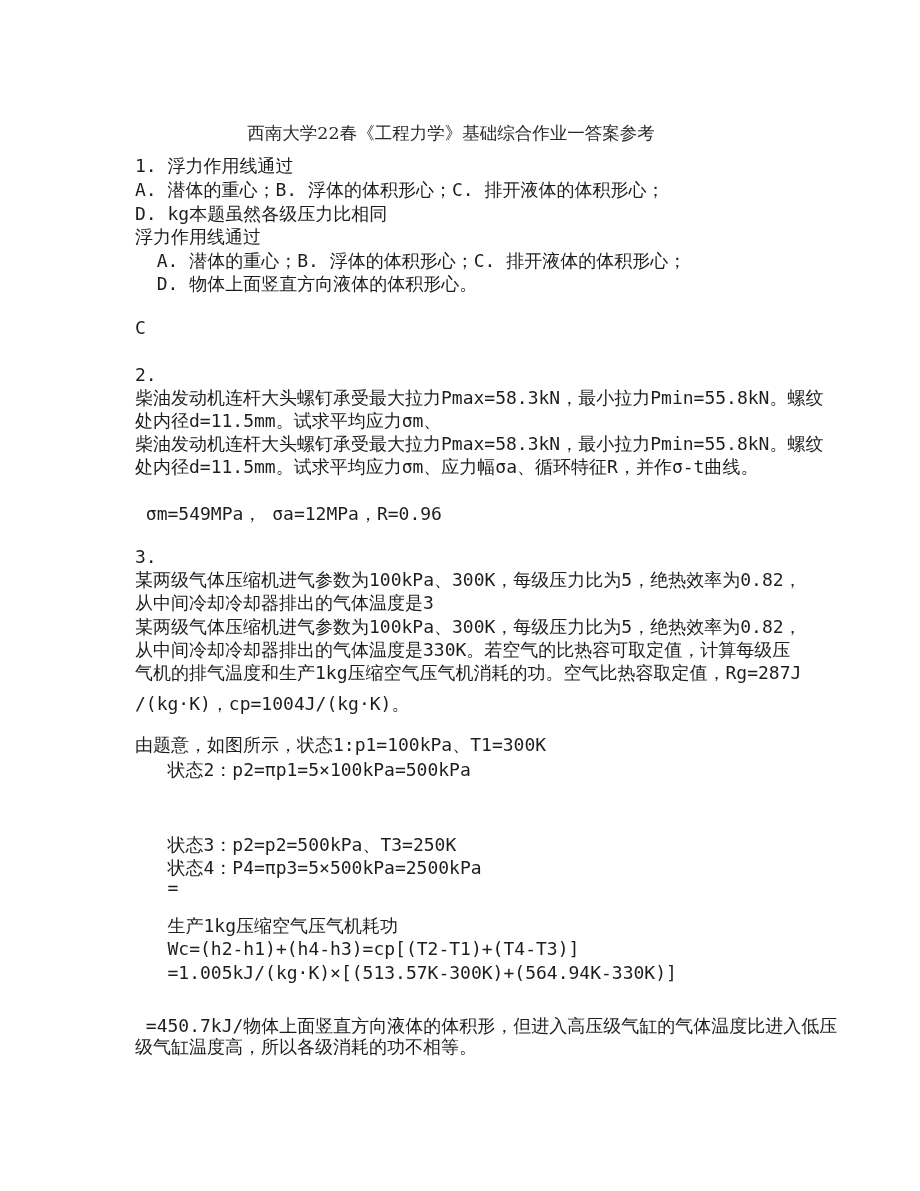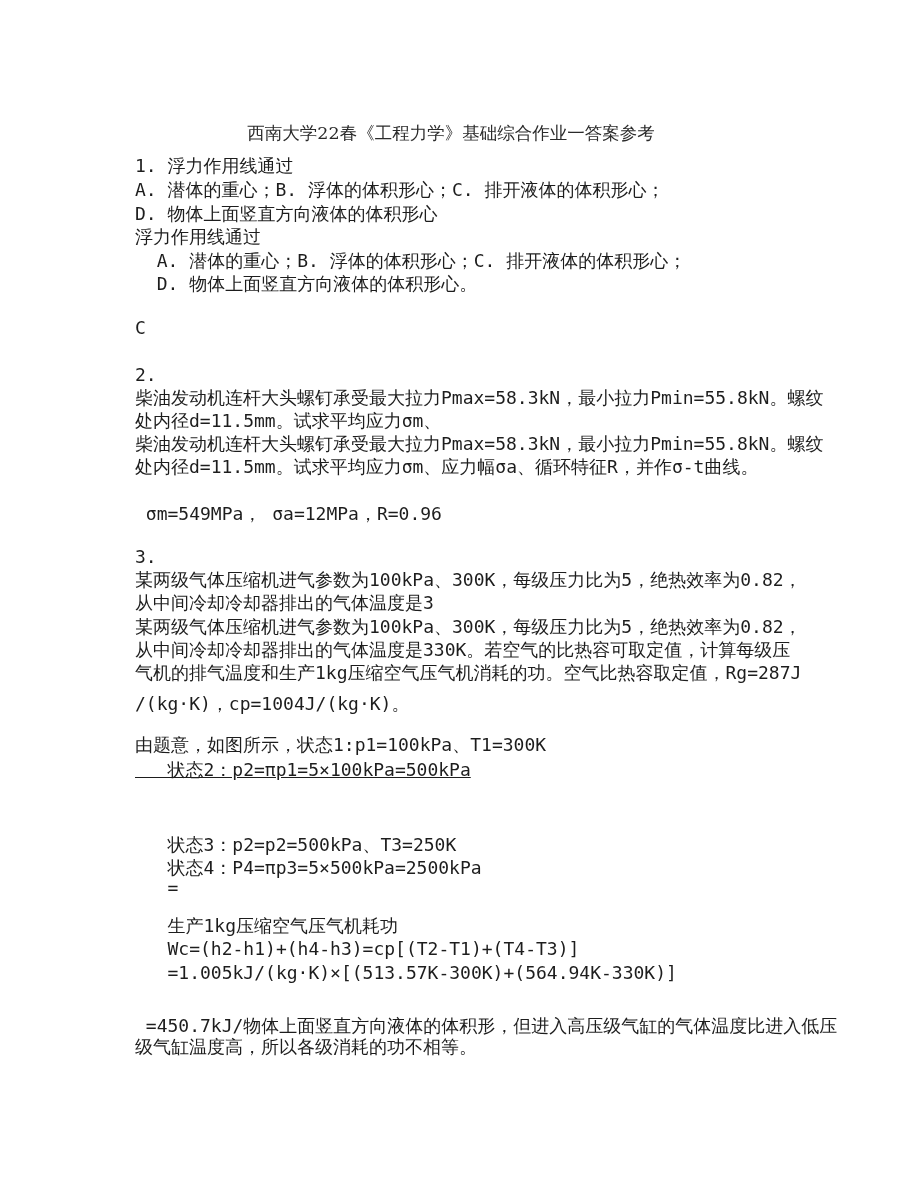--- a/index.html
+++ b/index.html
@@ -45,40 +45,40 @@
   }
 </style>
 </head>
 <body>
 
 <div class="page">
   <h1 class="doc-title">西南大学22春《工程力学》基础综合作业一答案参考</h1>
   <div id="lines">
       <div class="line" style="top: 154px;">1. 浮力作用线通过</div>
       <div class="line" style="top: 178px;">A. 潜体的重心；B. 浮体的体积形心；C. 排开液体的体积形心；</div>
-      <div class="line" style="top: 202px;">D. 物体上面竖直方向液体的体积形心</div>
+      <div class="line" style="top: 202px;">D. kg本题虽然各级压力比相同</div>
       <div class="line" style="top: 225px;">浮力作用线通过</div>
       <div class="line" style="top: 249px;">  A. 潜体的重心；B. 浮体的体积形心；C. 排开液体的体积形心；</div>
       <div class="line" style="top: 272px;">  D. 物体上面竖直方向液体的体积形心。</div>
       <div class="line" style="top: 316px;">C</div>
       <div class="line" style="top: 363px;">2.</div>
       <div class="line" style="top: 386px;">柴油发动机连杆大头螺钉承受最大拉力Pmax=58.3kN，最小拉力Pmin=55.8kN。螺纹</div>
       <div class="line" style="top: 409px;">处内径d=11.5mm。试求平均应力σm、</div>
       <div class="line" style="top: 432px;">柴油发动机连杆大头螺钉承受最大拉力Pmax=58.3kN，最小拉力Pmin=55.8kN。螺纹</div>
       <div class="line" style="top: 455px;">处内径d=11.5mm。试求平均应力σm、应力幅σa、循环特征R，并作σ-t曲线。</div>
       <div class="line" style="top: 502px;"> σm=549MPa， σa=12MPa，R=0.96</div>
       <div class="line" style="top: 545px;">3.</div>
       <div class="line" style="top: 568px;">某两级气体压缩机进气参数为100kPa、300K，每级压力比为5，绝热效率为0.82，</div>
       <div class="line" style="top: 591px;">从中间冷却冷却器排出的气体温度是3</div>
       <div class="line" style="top: 615px;">某两级气体压缩机进气参数为100kPa、300K，每级压力比为5，绝热效率为0.82，</div>
       <div class="line" style="top: 638px;">从中间冷却冷却器排出的气体温度是330K。若空气的比热容可取定值，计算每级压</div>
       <div class="line" style="top: 661px;">气机的排气温度和生产1kg压缩空气压气机消耗的功。空气比热容取定值，Rg=287J</div>
       <div class="line" style="top: 692px;">/(kg·K)，cp=1004J/(kg·K)。</div>
       <div class="line" style="top: 733px;">由题意，如图所示，状态1:p1=100kPa、T1=300K</div>
-      <div class="line" style="top: 758px; text-decoration: underline;">   状态2：p2=πp1=5×100kPa=500kPa</div>
+      <div class="line" style="top: 758px;">   状态2：p2=πp1=5×100kPa=500kPa</div>
       <div class="line" style="top: 833px;">   状态3：p2=p2=500kPa、T3=250K</div>
       <div class="line" style="top: 856px;">   状态4：P4=πp3=5×500kPa=2500kPa</div>
       <div class="line" style="top: 876px;">   =</div>
       <div class="line" style="top: 914px;">   生产1kg压缩空气压气机耗功</div>
       <div class="line" style="top: 937px; text-align: center;">   Wc=(h2-h1)+(h4-h3)=cp[(T2-T1)+(T4-T3)]</div>
       <div class="line" style="top: 961px;">   =1.005kJ/(kg·K)×[(513.57K-300K)+(564.94K-330K)]</div>
       <div class="line" style="top: 1014px;"> =450.7kJ/物体上面竖直方向液体的体积形，但进入高压级气缸的气体温度比进入低压</div>
       <div class="line" style="top: 1035px;">级气缸温度高，所以各级消耗的功不相等。</div>
     </div>
 </div>

